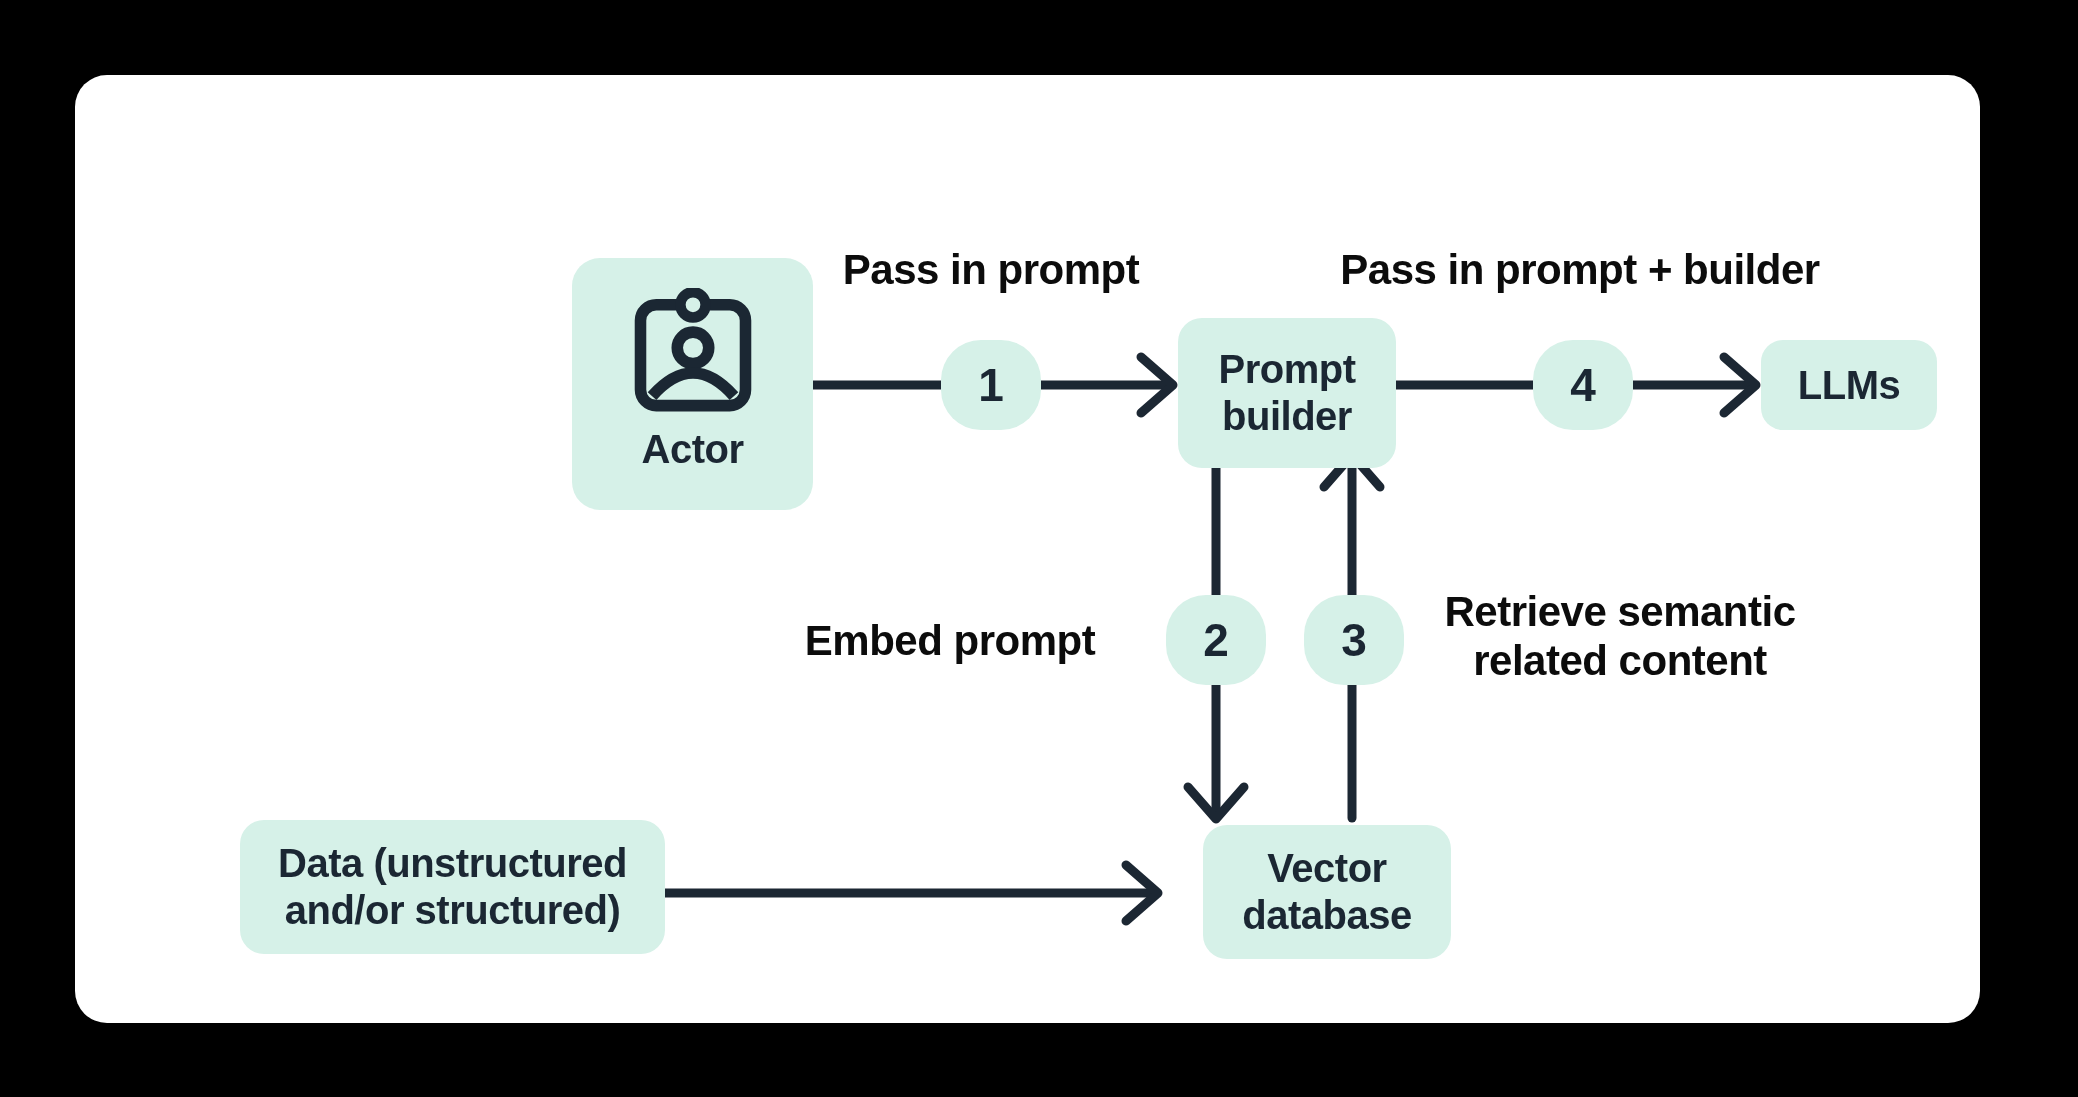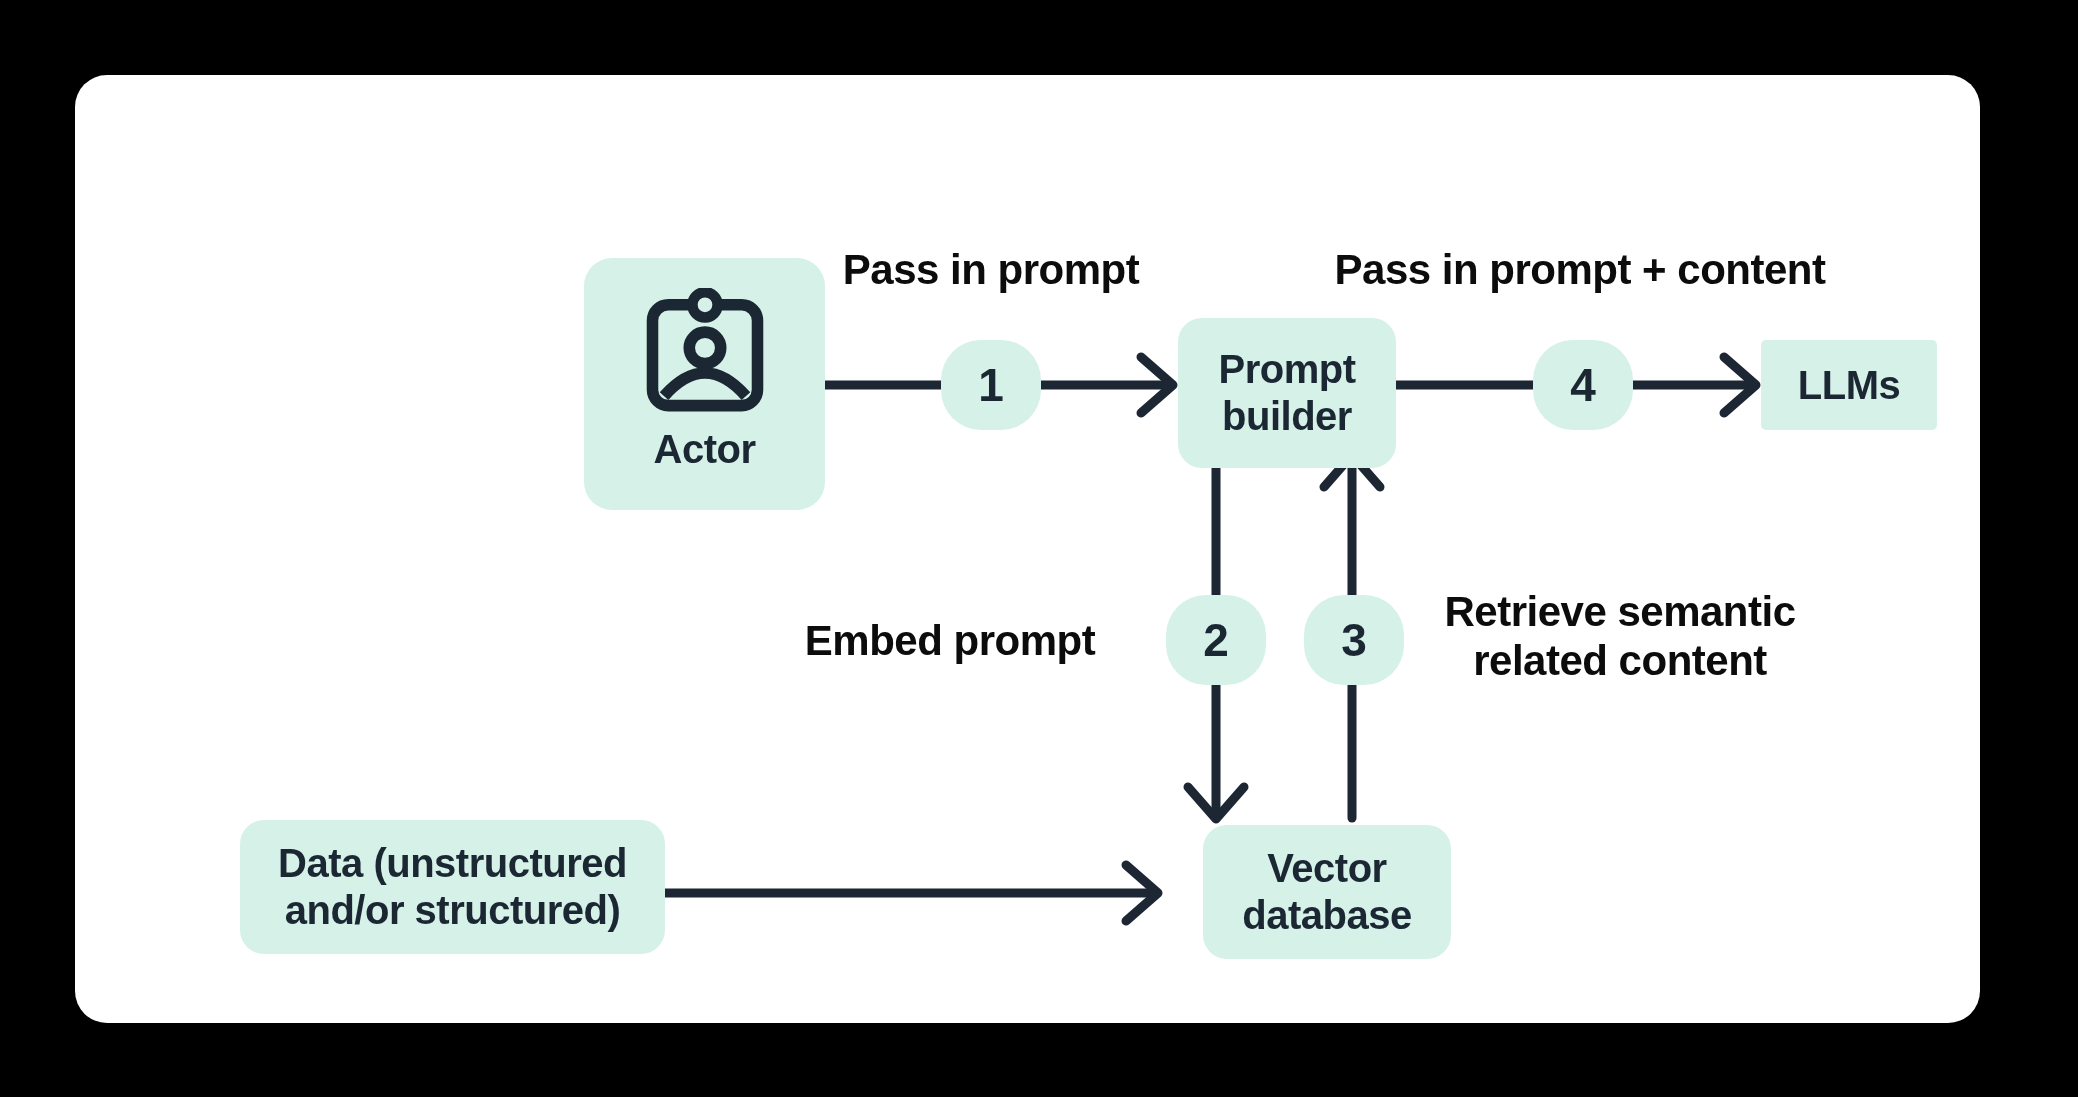--- a/index.html
+++ b/index.html
@@ -22,26 +22,26 @@
     background:var(--card-bg);border-radius:32px;
   }
   .edges{position:absolute;left:0;top:0;width:2078px;height:1097px;pointer-events:none;}
   .edge{stroke:var(--arrow-color);stroke-width:9;fill:none;stroke-linecap:round;stroke-linejoin:round;}
   .node{
     position:absolute;background:var(--node-fill);
     display:flex;flex-direction:column;align-items:center;justify-content:center;
     color:var(--node-text);font-weight:bold;font-size:40px;line-height:47px;
     text-align:center;letter-spacing:-0.5px;
   }
-  .node-actor{left:497px;top:183px;width:241px;height:252px;border-radius:28px;justify-content:flex-start;margin-left:12px;}
+  .node-actor{left:497px;top:183px;width:241px;height:252px;border-radius:28px;justify-content:flex-start;}
   .node-actor .icon{margin-top:30px;width:126px;height:126px;}
   .node-actor .node-label{margin-top:12px;}
   .icon-stroke{stroke:var(--node-text);fill:none;}
   .node-prompt-builder{left:1103px;top:243px;width:218px;height:150px;border-radius:24px;}
-  .node-llms{left:1686px;top:265px;width:176px;height:90px;border-radius:5px;}
+  .node-llms{left:1686px;top:265px;width:176px;height:90px;border-radius:22px;}
   .node-vector-db{left:1089px;top:750px;width:248px;height:134px;border-radius:24px;margin-left:39px;}
   .node-data{left:165px;top:745px;width:425px;height:134px;border-radius:24px;}
   .badge{
     position:absolute;width:100px;height:90px;border-radius:40px;
     background:var(--node-fill);color:var(--node-text);
     display:flex;align-items:center;justify-content:center;
     font-weight:bold;font-size:46px;
   }
   .badge-1{left:866px;top:265px;}
   .badge-2{left:1091px;top:520px;}
@@ -106,21 +106,21 @@
       <span>Data (unstructured</span>
       <span>and/or structured)</span>
     </div>
 
     <div class="badge badge-1">1</div>
     <div class="badge badge-2">2</div>
     <div class="badge badge-3">3</div>
     <div class="badge badge-4">4</div>
 
     <div class="flow-label label-pass-in-prompt">Pass in prompt</div>
-    <div class="flow-label label-pass-content">Pass in prompt + content</div>
+    <div class="flow-label label-pass-content">Pass in prompt + builder</div>
     <div class="flow-label label-embed">Embed prompt</div>
     <div class="flow-label label-retrieve">
       <span>Retrieve semantic</span>
       <span class="line2">related content</span>
     </div>
 
   </div>
 </div>
 
 </body></html>

